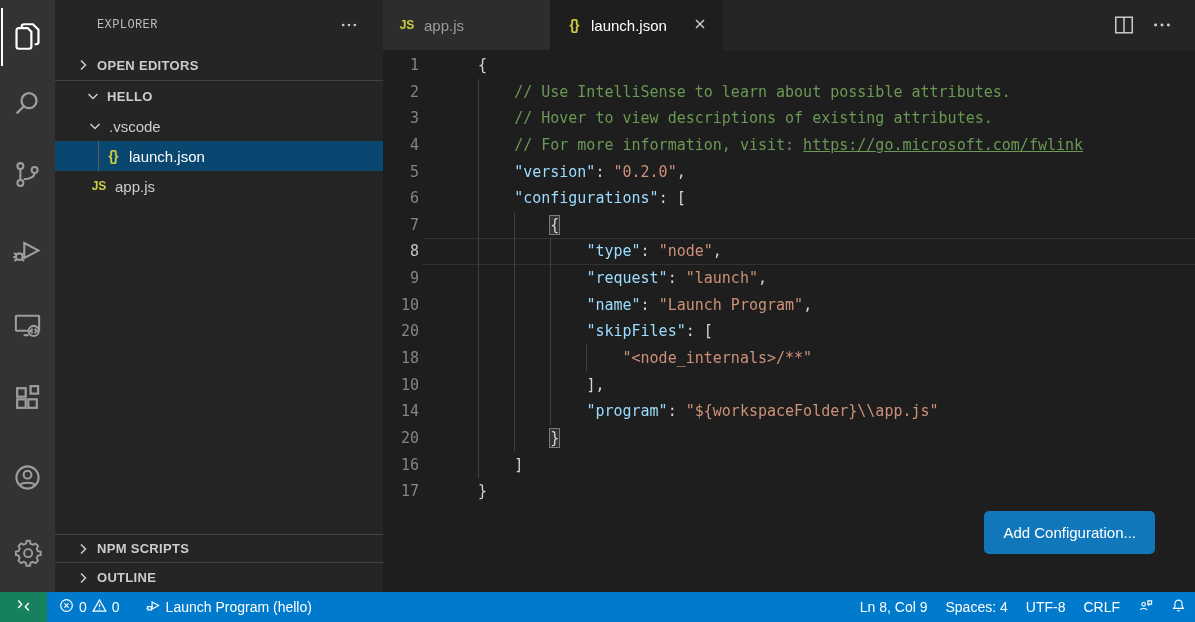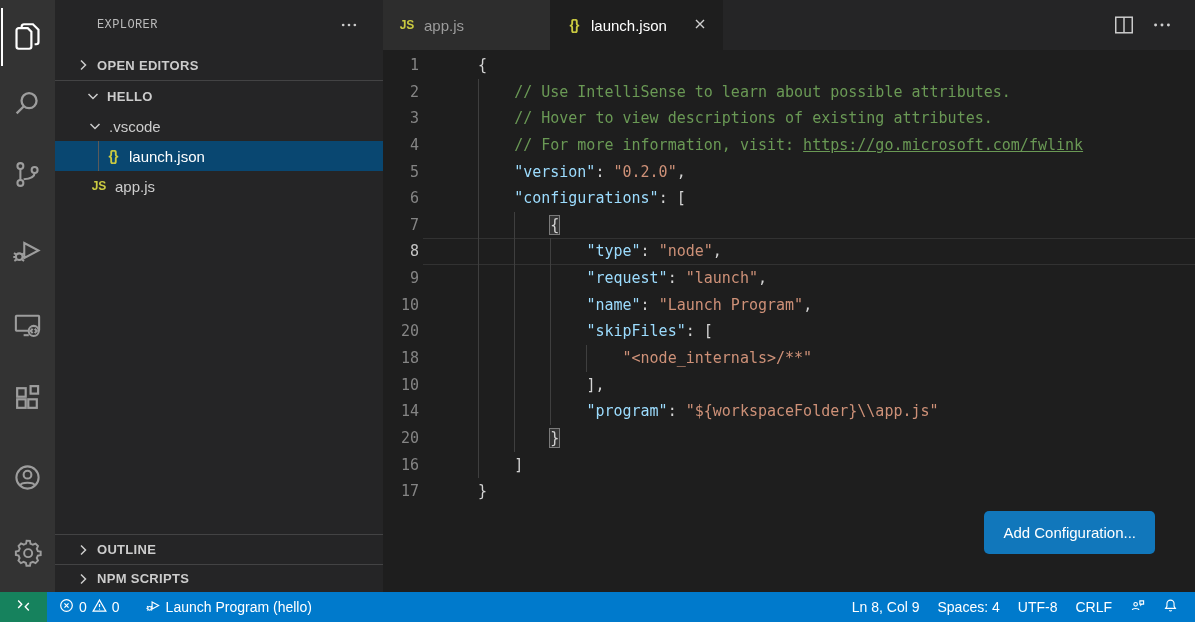--- a/index.html
+++ b/index.html
@@ -70,21 +70,21 @@
 
   .add-config { position:absolute; right:40px; bottom:38px; background:var(--button); color:#ffffff; border:0; border-radius:5px; font-family:"Liberation Sans",sans-serif; font-size:15px; padding:13px 19px; cursor:pointer; }
 
   
   .statusbar { position:absolute; left:0; right:0; bottom:0; height:30px; background:var(--accent); color:#ffffff; display:flex; align-items:stretch; font-size:14px; }
   .remote-block { width:47px; background:var(--remote); display:flex; align-items:center; justify-content:center; cursor:pointer; }
   .remote-block svg { width:17px; height:17px; }
   .st-item { display:flex; align-items:center; gap:5px; padding:0 9px; cursor:pointer; white-space:nowrap; }
   .st-item svg { width:15px; height:15px; }
   .st-left { display:flex; align-items:stretch; margin-left:3px; }
-  .st-right { display:flex; align-items:stretch; margin-left:auto; padding-right:8px; }
+  .st-right { display:flex; align-items:stretch; margin-left:auto; }
 </style>
 </head>
 <body>
 
 <div class="window">
 
   <div class="activity-bar">
     <div class="ab-indicator"></div>
     <div class="ab-item active" style="top:12px">
         <span><svg viewBox="0 0 24 24" fill="none" stroke="currentColor" stroke-width="1.7">
@@ -180,35 +180,35 @@
     <div class="row tree-row selected file-d2">
       <span class="tree-guide"></span>
       <span class="file-ico ico-json">{}</span>
       <span>launch.json</span>
     </div>
     <div class="row tree-row file-d1">
       <span class="file-ico ico-js">JS</span>
       <span>app.js</span>
     </div>
     <div class="sb-bottom">
+      <div class="row section-row npm">
+        <span class="chev">
+            <span><svg viewBox="0 0 16 16" fill="none" stroke="currentColor" stroke-width="1.5">
+                <path d="M6 3.5L10.5 8 6 12.5"></path>
+              </svg></span>
+          </span>
+        <span>NPM SCRIPTS</span>
+      </div>
       <div class="row section-row">
         <span class="chev">
             <span><svg viewBox="0 0 16 16" fill="none" stroke="currentColor" stroke-width="1.5">
                 <path d="M6 3.5L10.5 8 6 12.5"></path>
               </svg></span>
           </span>
         <span>OUTLINE</span>
-      </div>
-      <div class="row section-row npm">
-        <span class="chev">
-            <span><svg viewBox="0 0 16 16" fill="none" stroke="currentColor" stroke-width="1.5">
-                <path d="M6 3.5L10.5 8 6 12.5"></path>
-              </svg></span>
-          </span>
-        <span>NPM SCRIPTS</span>
       </div>
     </div>
   </div>
 
   <div class="main">
     <div class="tabbar">
       <div class="tab inactive">
         <span class="file-ico ico-js">JS</span>
         <span>app.js</span>
       </div>

